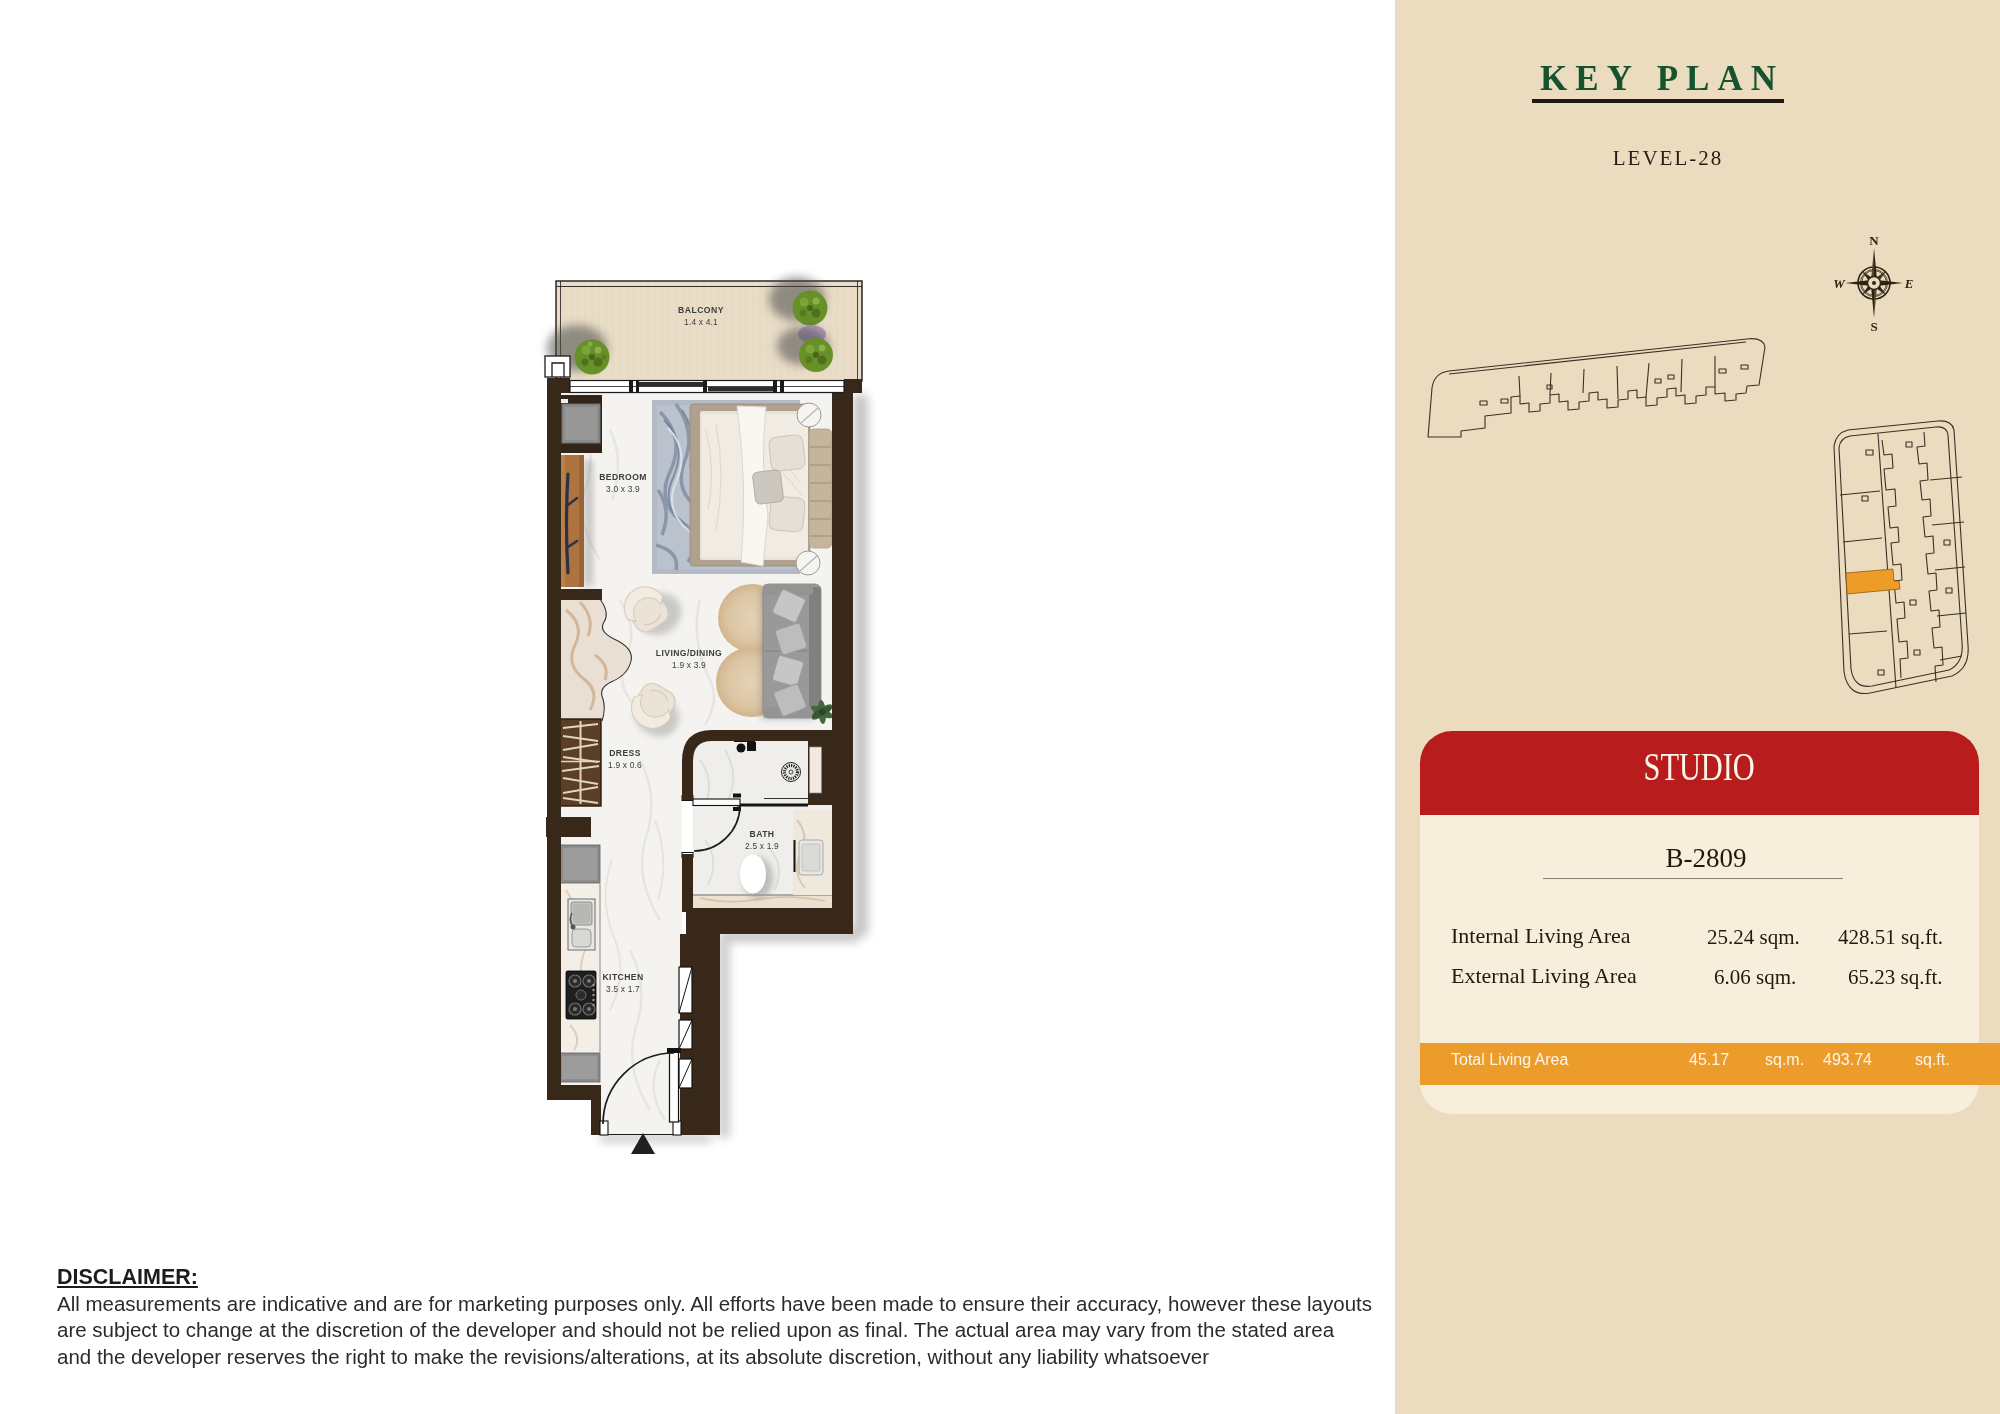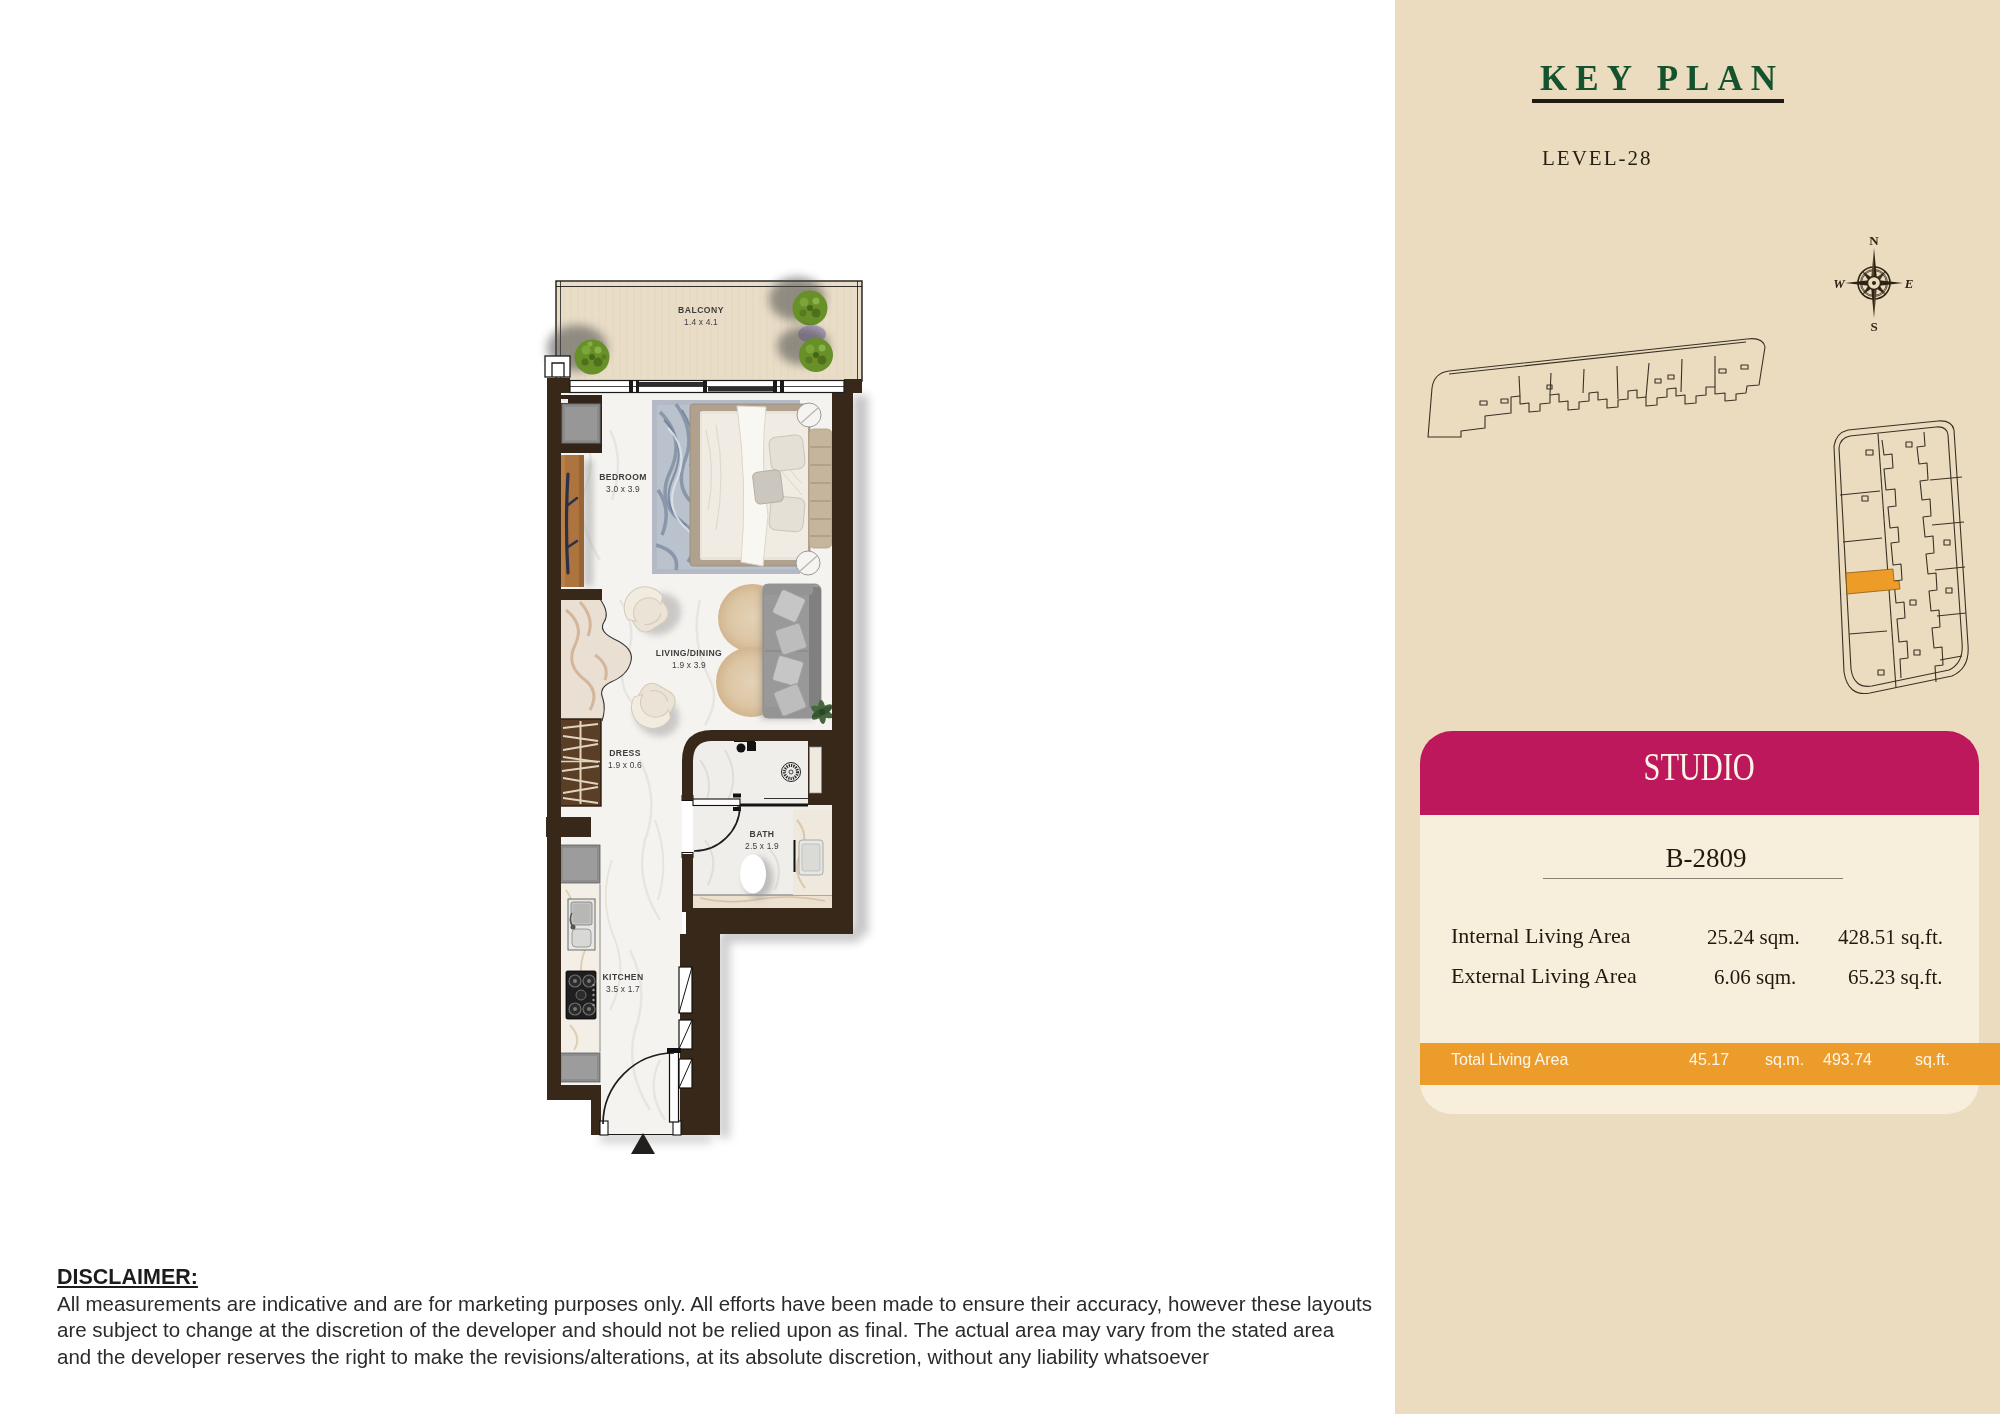--- a/index.html
+++ b/index.html
@@ -3,24 +3,24 @@
 <meta charset="utf-8">
 <style>
   html,body{margin:0;padding:0;}
   body{width:2000px;height:1414px;position:relative;background:#ffffff;overflow:hidden;
        font-family:"Liberation Sans", sans-serif;}
   .abs{position:absolute;}
   .panel{left:1395px;top:0;width:605px;height:1414px;background:#ebdcbf;}
   .keyplan{left:1532px;top:62px;width:252px;text-align:center;line-height:34px;
      font-family:"Liberation Serif", serif;font-weight:bold;font-size:35px;color:#14532d;
      letter-spacing:8px;border-bottom:4px solid #1f1a12;padding-bottom:3px;text-indent:8px;}
-  .level{left:1542px;top:146px;width:252px;
+  .level{left:1542px;top:146px;width:252px;text-align:center;
      font-family:"Liberation Serif", serif;font-size:21px;color:#241e14;letter-spacing:2px;}
   .card{left:1420px;top:731px;width:559px;height:383px;background:#f8eedc;border-radius:32px;}
-  .cardhead{left:1420px;top:731px;width:559px;height:84px;background:#be185d;
+  .cardhead{left:1420px;top:731px;width:559px;height:84px;background:#b91c1c;
      border-radius:32px 32px 0 0;color:#fdf6e8;text-align:center;
      font-family:"Liberation Serif", serif;font-size:41px;line-height:71px;}
   .cardhead span{display:inline-block;transform:scaleX(0.74);}
   .unitno{left:1543px;top:843px;width:300px;text-align:center;text-indent:26px;color:#20190f;
      font-family:"Liberation Serif", serif;font-size:27px;border-bottom:1.5px solid #8b8173;
      padding-bottom:4px;}
   .row{font-family:"Liberation Serif", serif;font-size:22px;color:#20190f;}
   .totalbar{left:1420px;top:1043px;width:580px;height:42px;background:#ec9c2b;}
   .totaltxt{font-family:Liberation Sans, sans-serif;font-size:16px;color:#fdf6e8;top:1051px;}
   .disc{left:57px;top:1264px;width:1500px;color:#2b2b2b;font-size:20.5px;line-height:26.5px;white-space:nowrap;}

